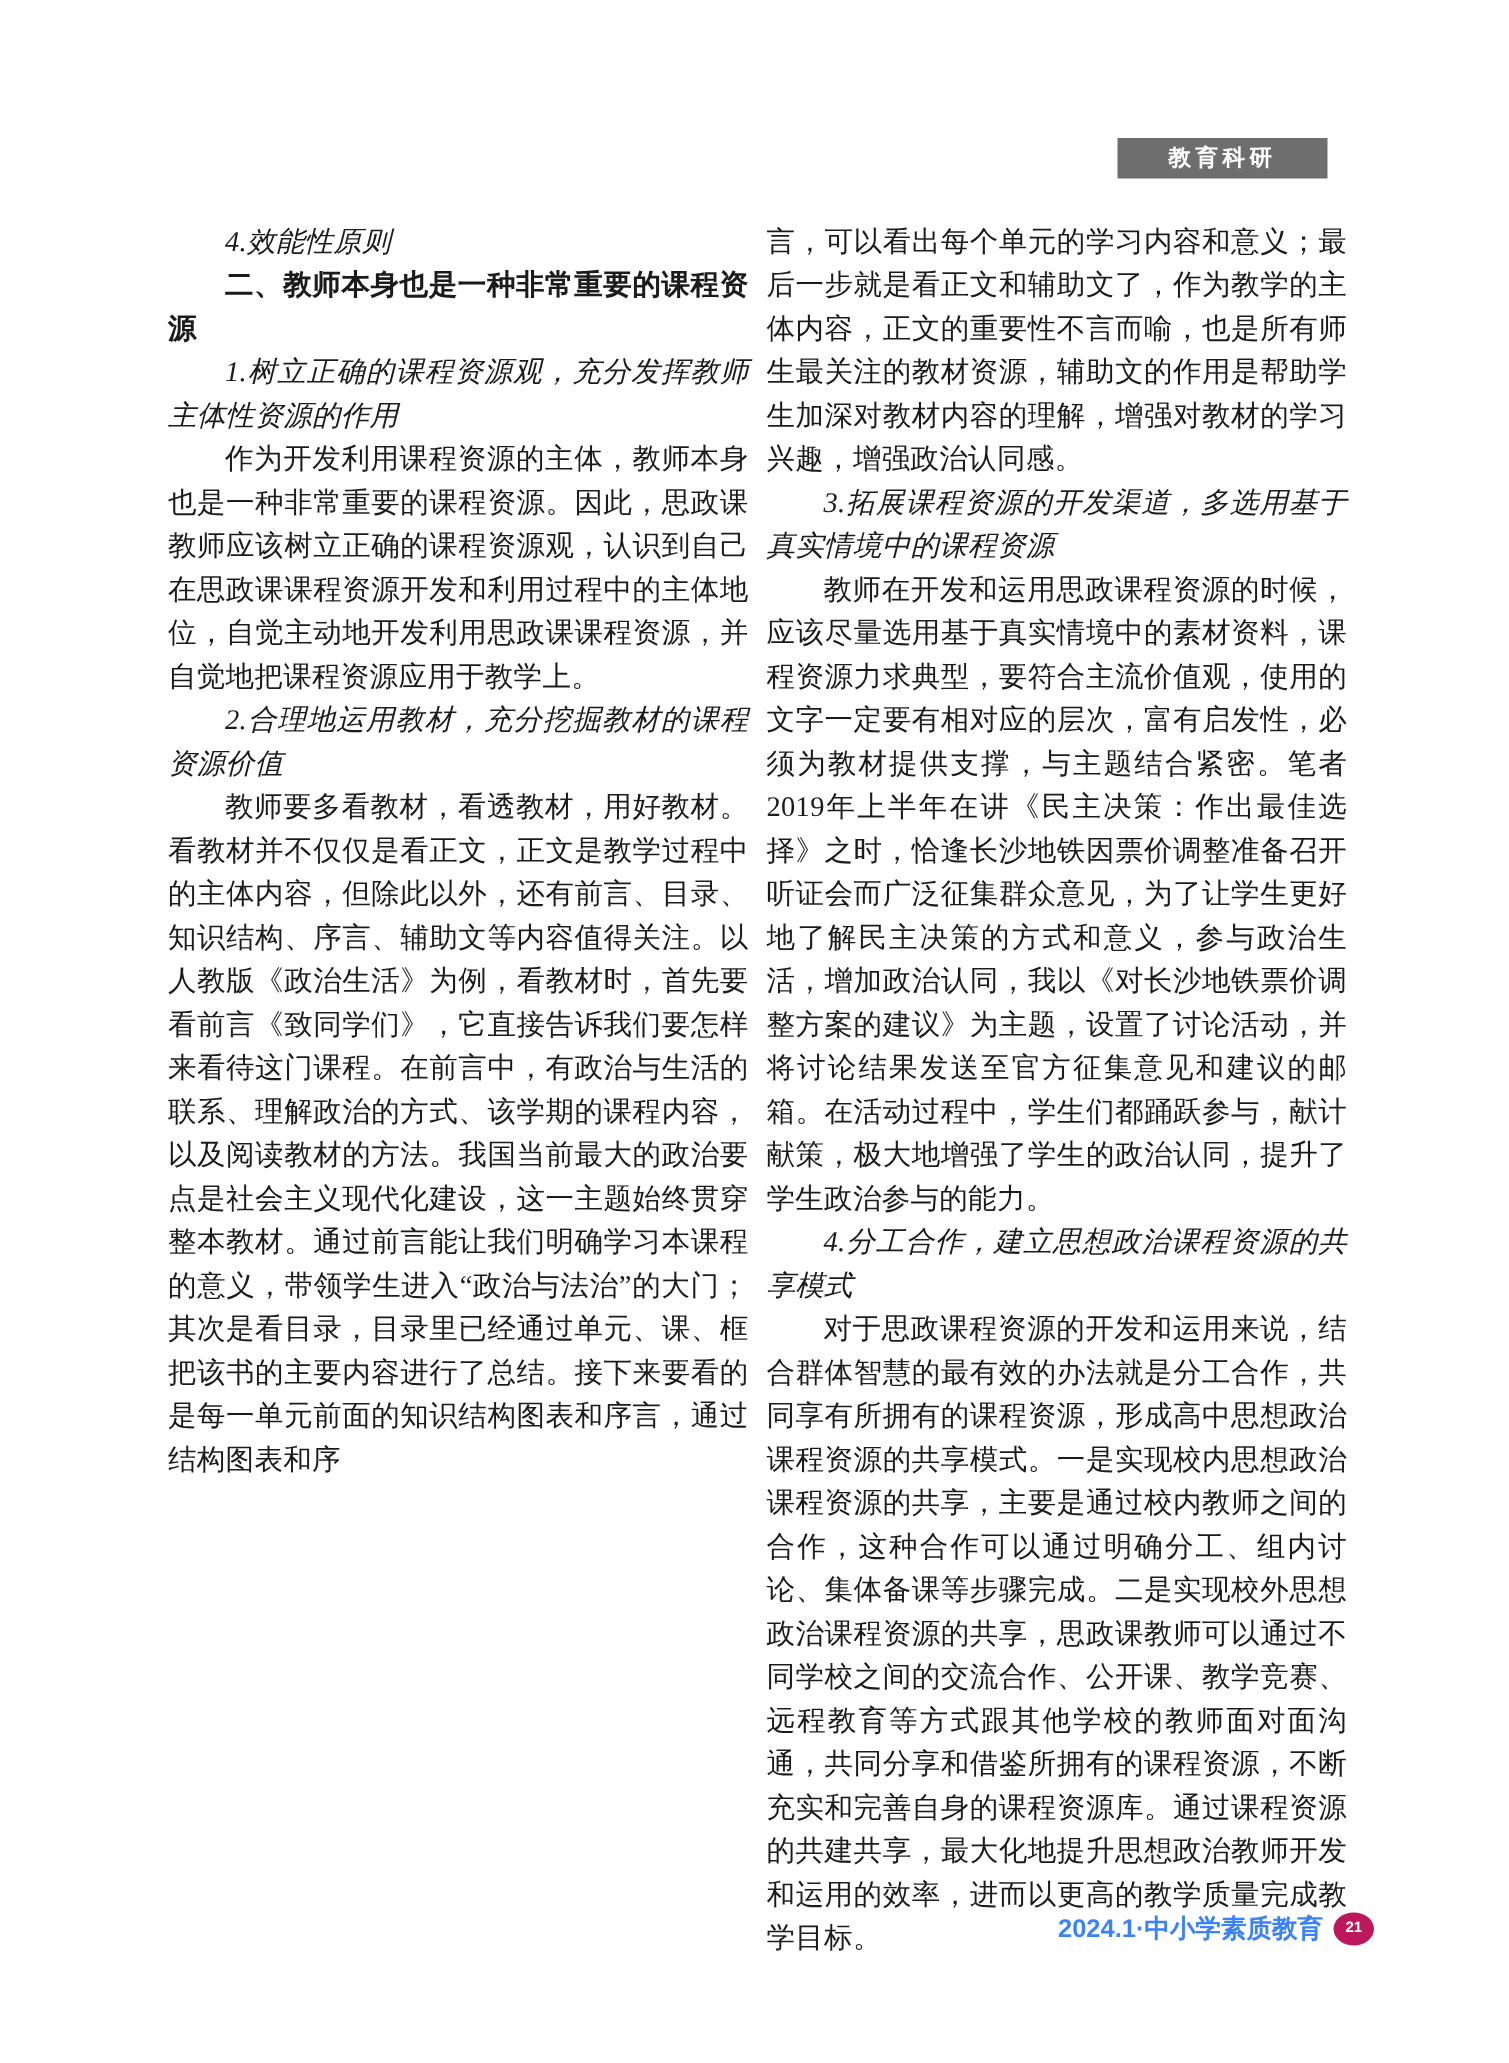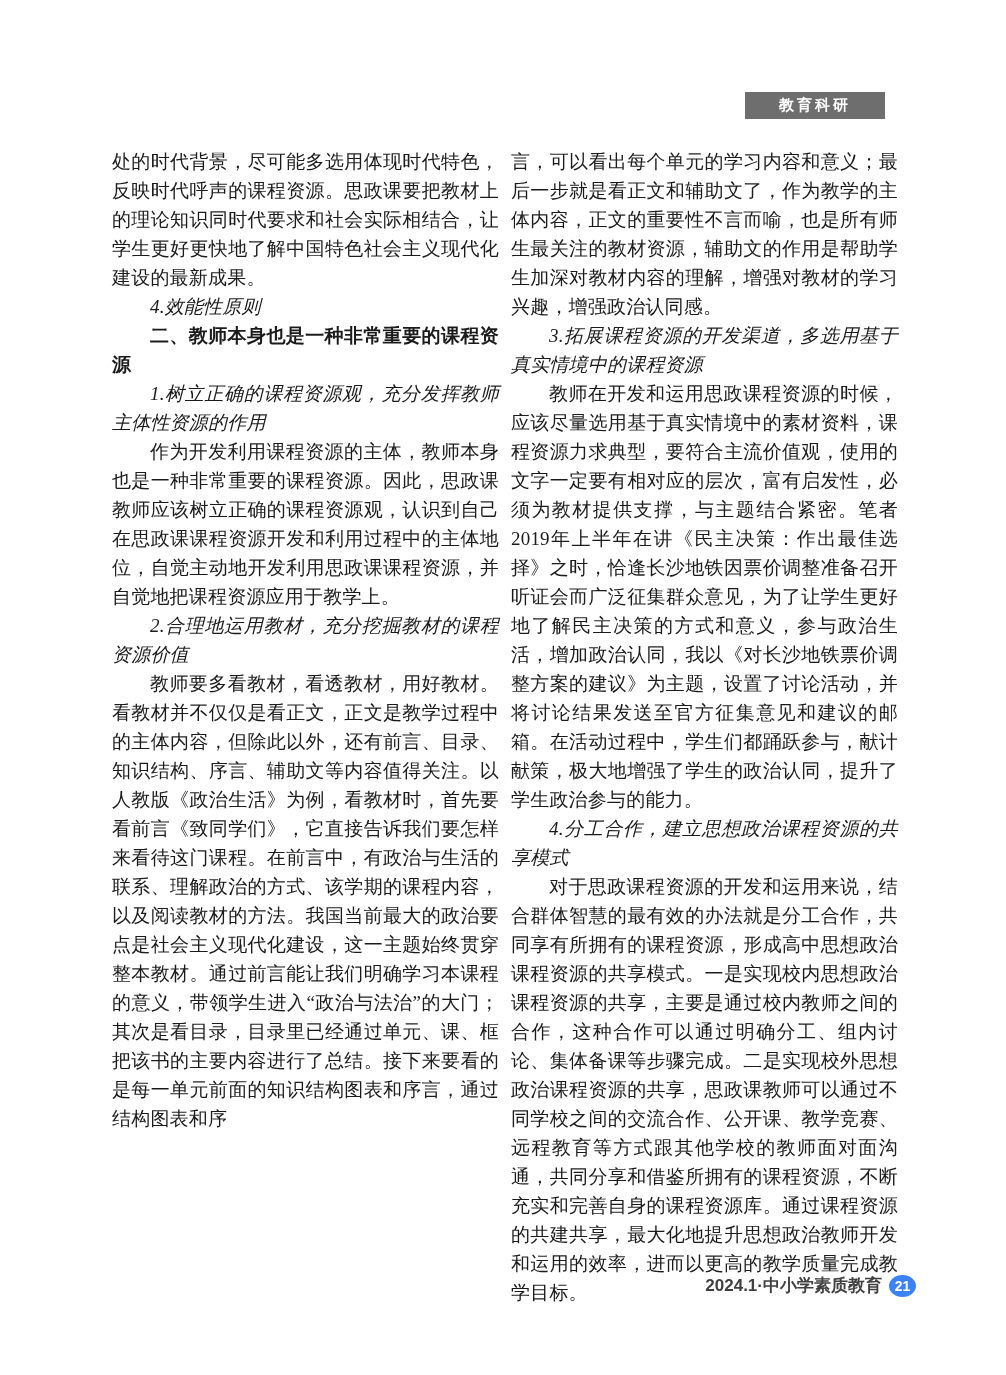--- a/index.html
+++ b/index.html
@@ -54,48 +54,47 @@
     top: 1274px;
     right: 90px;
     display: flex;
     align-items: center;
     gap: 7px;
   }
   .footer-journal {
     font-family: "Liberation Sans", "DejaVu Sans", sans-serif;
     font-weight: bold;
     font-size: 17px;
-    color: #404040;
+    color: #3b82f6;
     text-align: right;
   }
   .page-number-badge {
     width: 27px;
     height: 22px;
-    background: #3b82f6;
+    background: #be185d;
     border-radius: 50%;
     color: #ffffff;
     display: flex;
     align-items: center;
     justify-content: center;
     font-family: "Liberation Sans", "DejaVu Sans", sans-serif;
     font-weight: bold;
-    font-size: 14px;
+    font-size: 10px;
   }
 </style>
 </head>
 <body>
 
 <div class="page">
 
   <div class="section-badge">教育科研</div>
 
   <div class="columns">
 
     <div class="col">
-      <p class="para-continued">处的时代背景，尽可能多选用体现时代特色，反映时代呼声的课程资源。思政课要把教材上的理论知识同时代要求和社会实际相结合，让学生更好更快地了解中国特色社会主义现代化建设的最新成果。</p>
       <p class="para-subheading">4.效能性原则</p>
       <p class="para-heading">二、教师本身也是一种非常重要的课程资源</p>
       <p class="para-subheading">1.树立正确的课程资源观，充分发挥教师主体性资源的作用</p>
       <p class="para-body">作为开发利用课程资源的主体，教师本身也是一种非常重要的课程资源。因此，思政课教师应该树立正确的课程资源观，认识到自己在思政课课程资源开发和利用过程中的主体地位，自觉主动地开发利用思政课课程资源，并自觉地把课程资源应用于教学上。</p>
       <p class="para-subheading">2.合理地运用教材，充分挖掘教材的课程资源价值</p>
       <p class="para-body">教师要多看教材，看透教材，用好教材。看教材并不仅仅是看正文，正文是教学过程中的主体内容，但除此以外，还有前言、目录、知识结构、序言、辅助文等内容值得关注。以人教版《政治生活》为例，看教材时，首先要看前言《致同学们》，它直接告诉我们要怎样来看待这门课程。在前言中，有政治与生活的联系、理解政治的方式、该学期的课程内容，以及阅读教材的方法。我国当前最大的政治要点是社会主义现代化建设，这一主题始终贯穿整本教材。通过前言能让我们明确学习本课程的意义，带领学生进入“政治与法治”的大门；其次是看目录，目录里已经通过单元、课、框把该书的主要内容进行了总结。接下来要看的是每一单元前面的知识结构图表和序言，通过结构图表和序</p>
     </div>
 
     <div class="col">
       <p class="para-continued">言，可以看出每个单元的学习内容和意义；最后一步就是看正文和辅助文了，作为教学的主体内容，正文的重要性不言而喻，也是所有师生最关注的教材资源，辅助文的作用是帮助学生加深对教材内容的理解，增强对教材的学习兴趣，增强政治认同感。</p>

